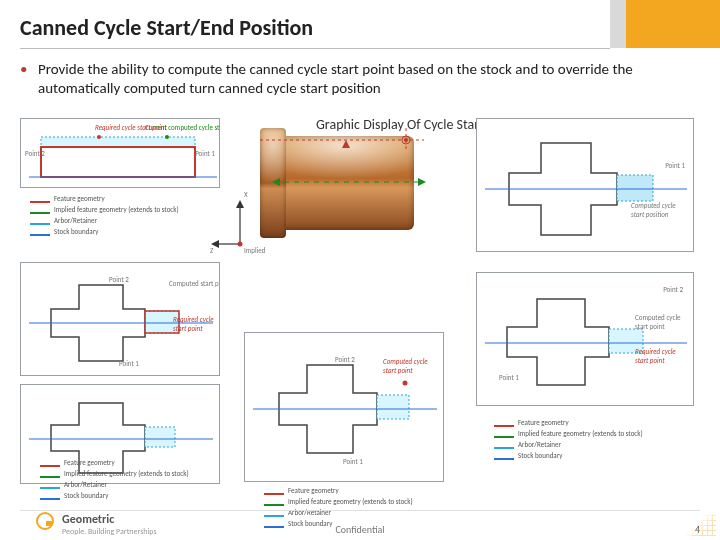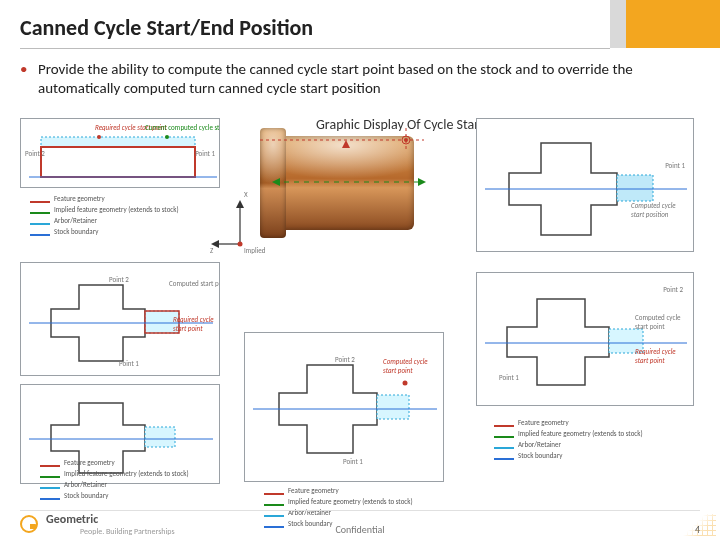--- a/index.html
+++ b/index.html
@@ -49,31 +49,31 @@
       radial-gradient(160% 60% at 50% 15%, rgba(255,255,255,0.6), rgba(0,0,0,0) 60%),
       linear-gradient(#e4a45c, #a55e26 50%, #cf8d54 55%, #7a3f1a);
     border-radius: 4px;
     box-shadow: inset 0 0 5px rgba(0,0,0,0.4);
   }
   .lathe .overlay { position: absolute; inset: -14px; pointer-events: none; }
 
   
   .footer { position: absolute; left: 0; right: 0; bottom: 0; height: 30px; }
   .footer-line { position: absolute; left: 20px; right: 20px; top: 0; height: 1px; background: #e0e0e0; }
-  .footer-logo { position: absolute; left: 20px; bottom: 4px; display: flex; align-items: center; gap: 8px; }
+  .footer-logo { position: absolute; left: 36px; bottom: 4px; display: flex; gap: 8px; }
   .logo-g {
     width: 18px; height: 18px; border-radius: 50%;
     border: 2px solid #f3a61f; position: relative;
   }
   .logo-g::after {
     content: ""; position: absolute; right: -1px; top: 7px; width: 7px; height: 5px;
     background: #f3a61f; border-radius: 0 2px 2px 0;
   }
   .logo-text { font-size: 12px; font-weight: 600; color: #555; }
-  .logo-tag { font-size: 8px; color: #999; margin-left: 34px; }
+  .logo-tag { font-size: 8px; color: #999; }
   .footer-confidential { position: absolute; left: 50%; transform: translateX(-50%); bottom: 4px; font-size: 10px; color: #777; }
   .footer-num { position: absolute; right: 20px; bottom: 4px; font-size: 10px; color: #555; }
   .corner {
     position: absolute; right: 4px; bottom: 4px; width: 34px; height: 22px; opacity: 0.35;
     background-image:
       repeating-linear-gradient(0deg, #f3a61f 0 1px, transparent 1px 5px),
       repeating-linear-gradient(90deg, #f3a61f 0 1px, transparent 1px 5px);
     -webkit-mask-image: linear-gradient(135deg, transparent 40%, #000 70%);
             mask-image: linear-gradient(135deg, transparent 40%, #000 70%);
   }

